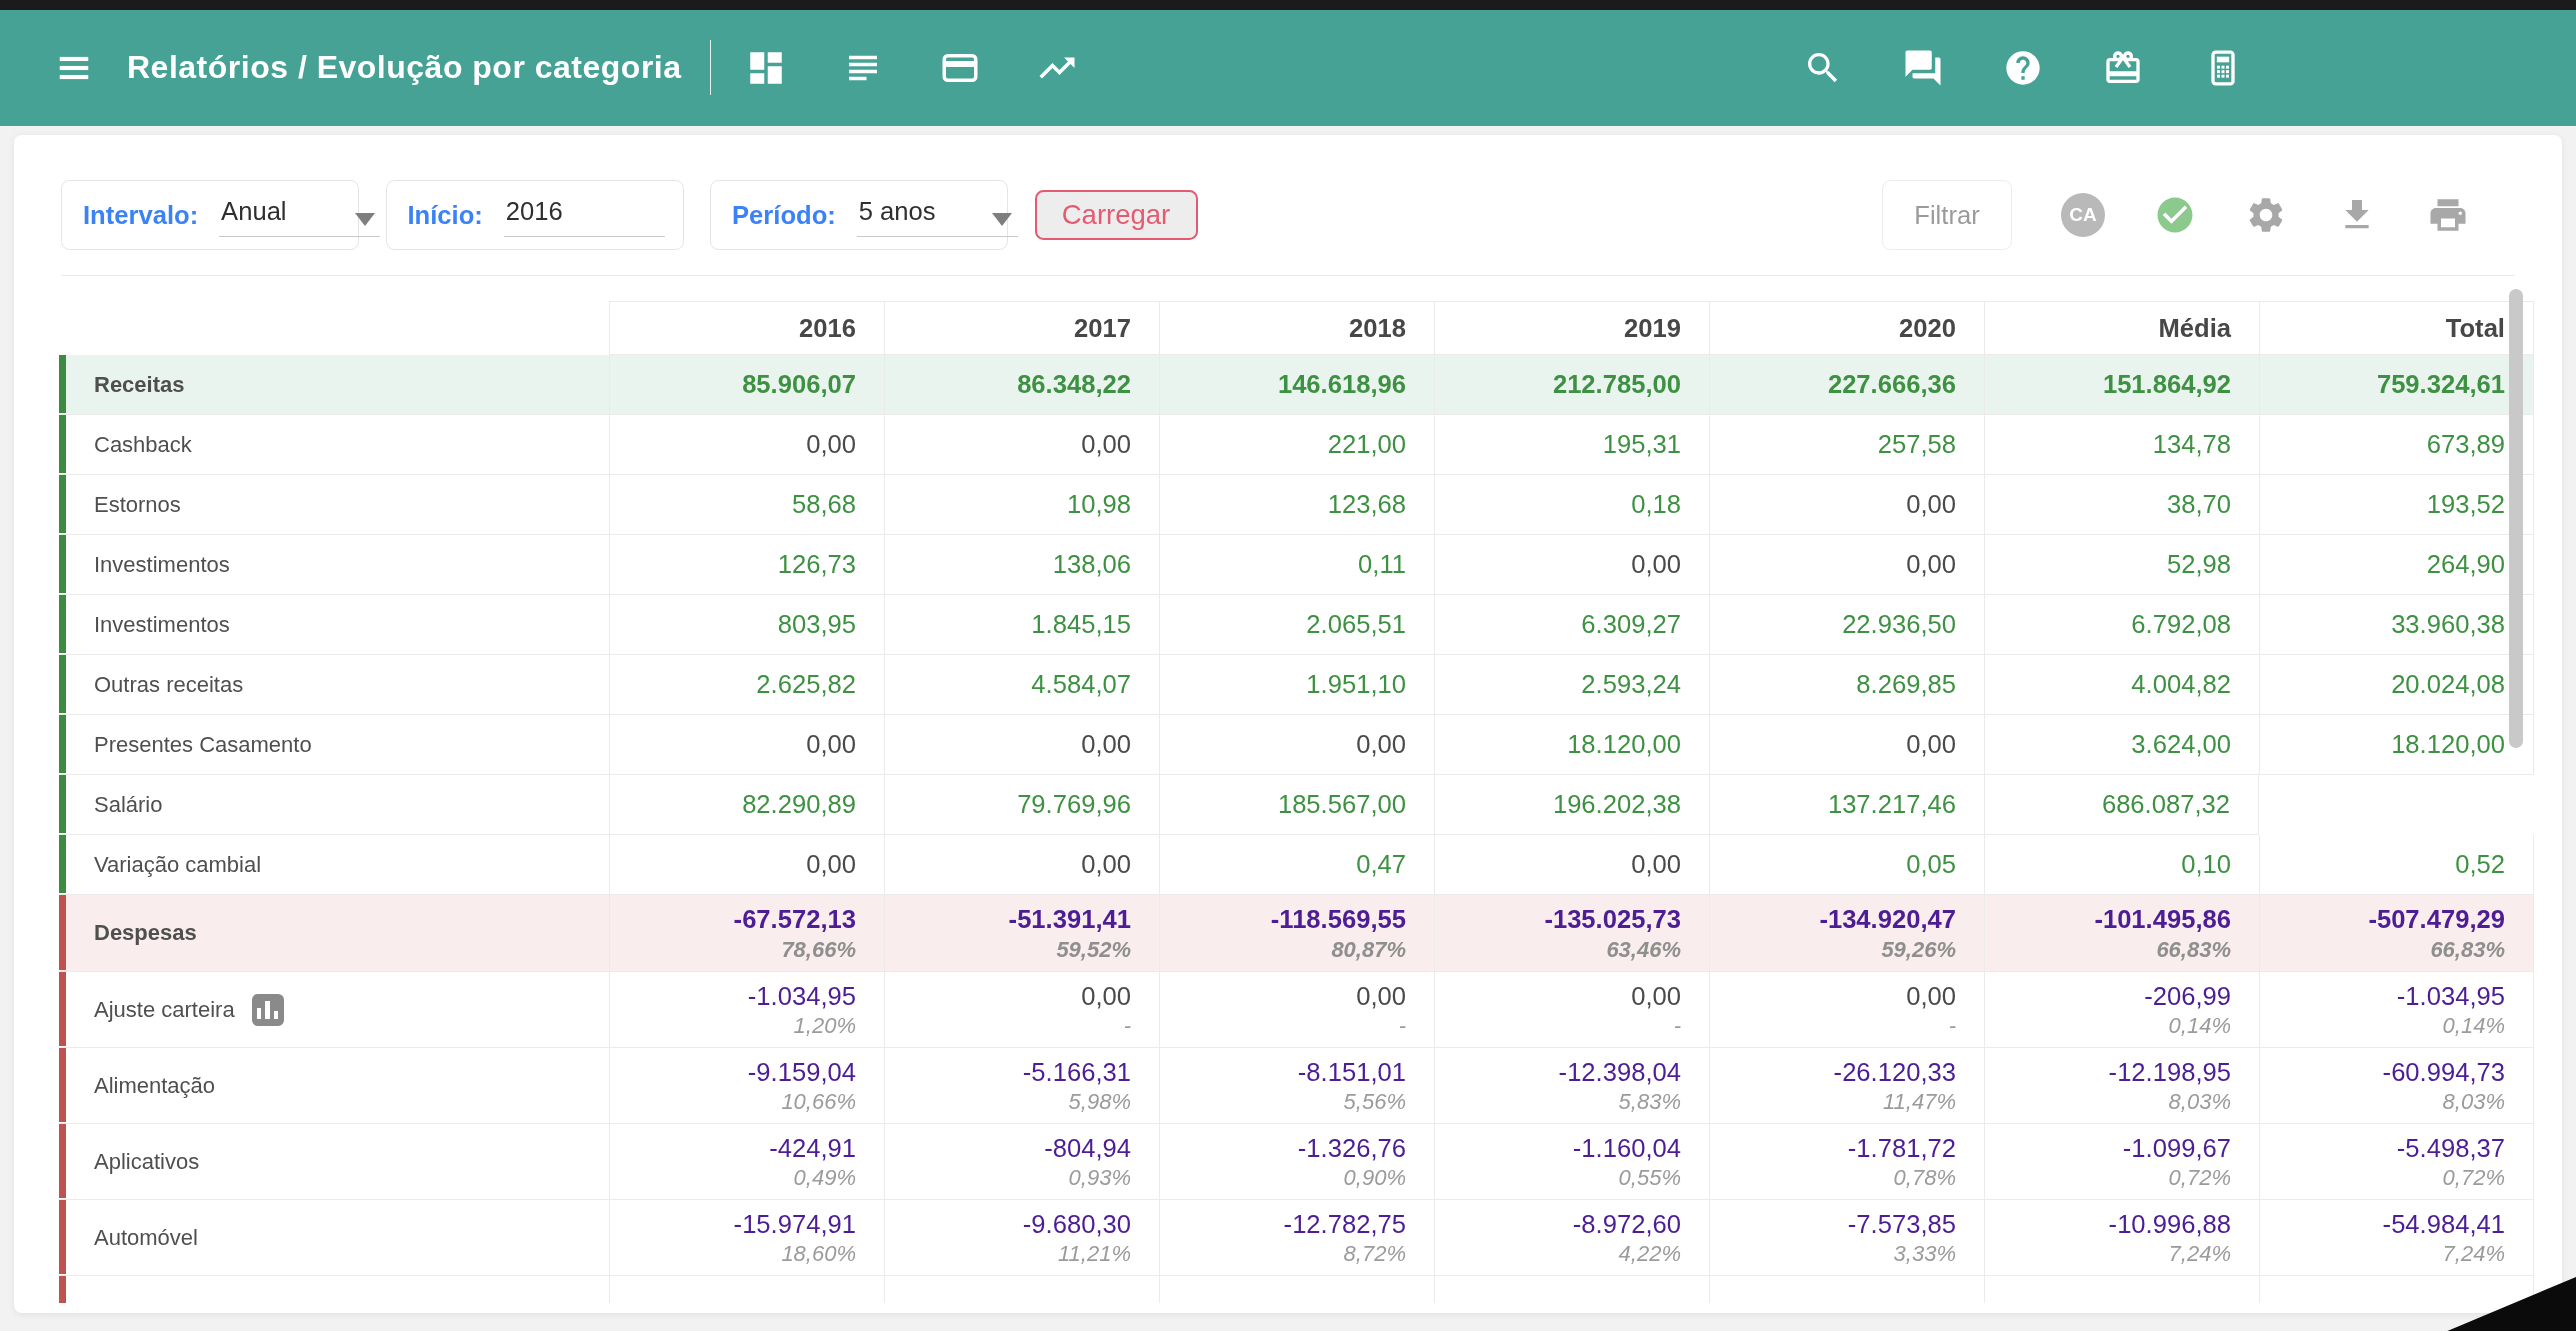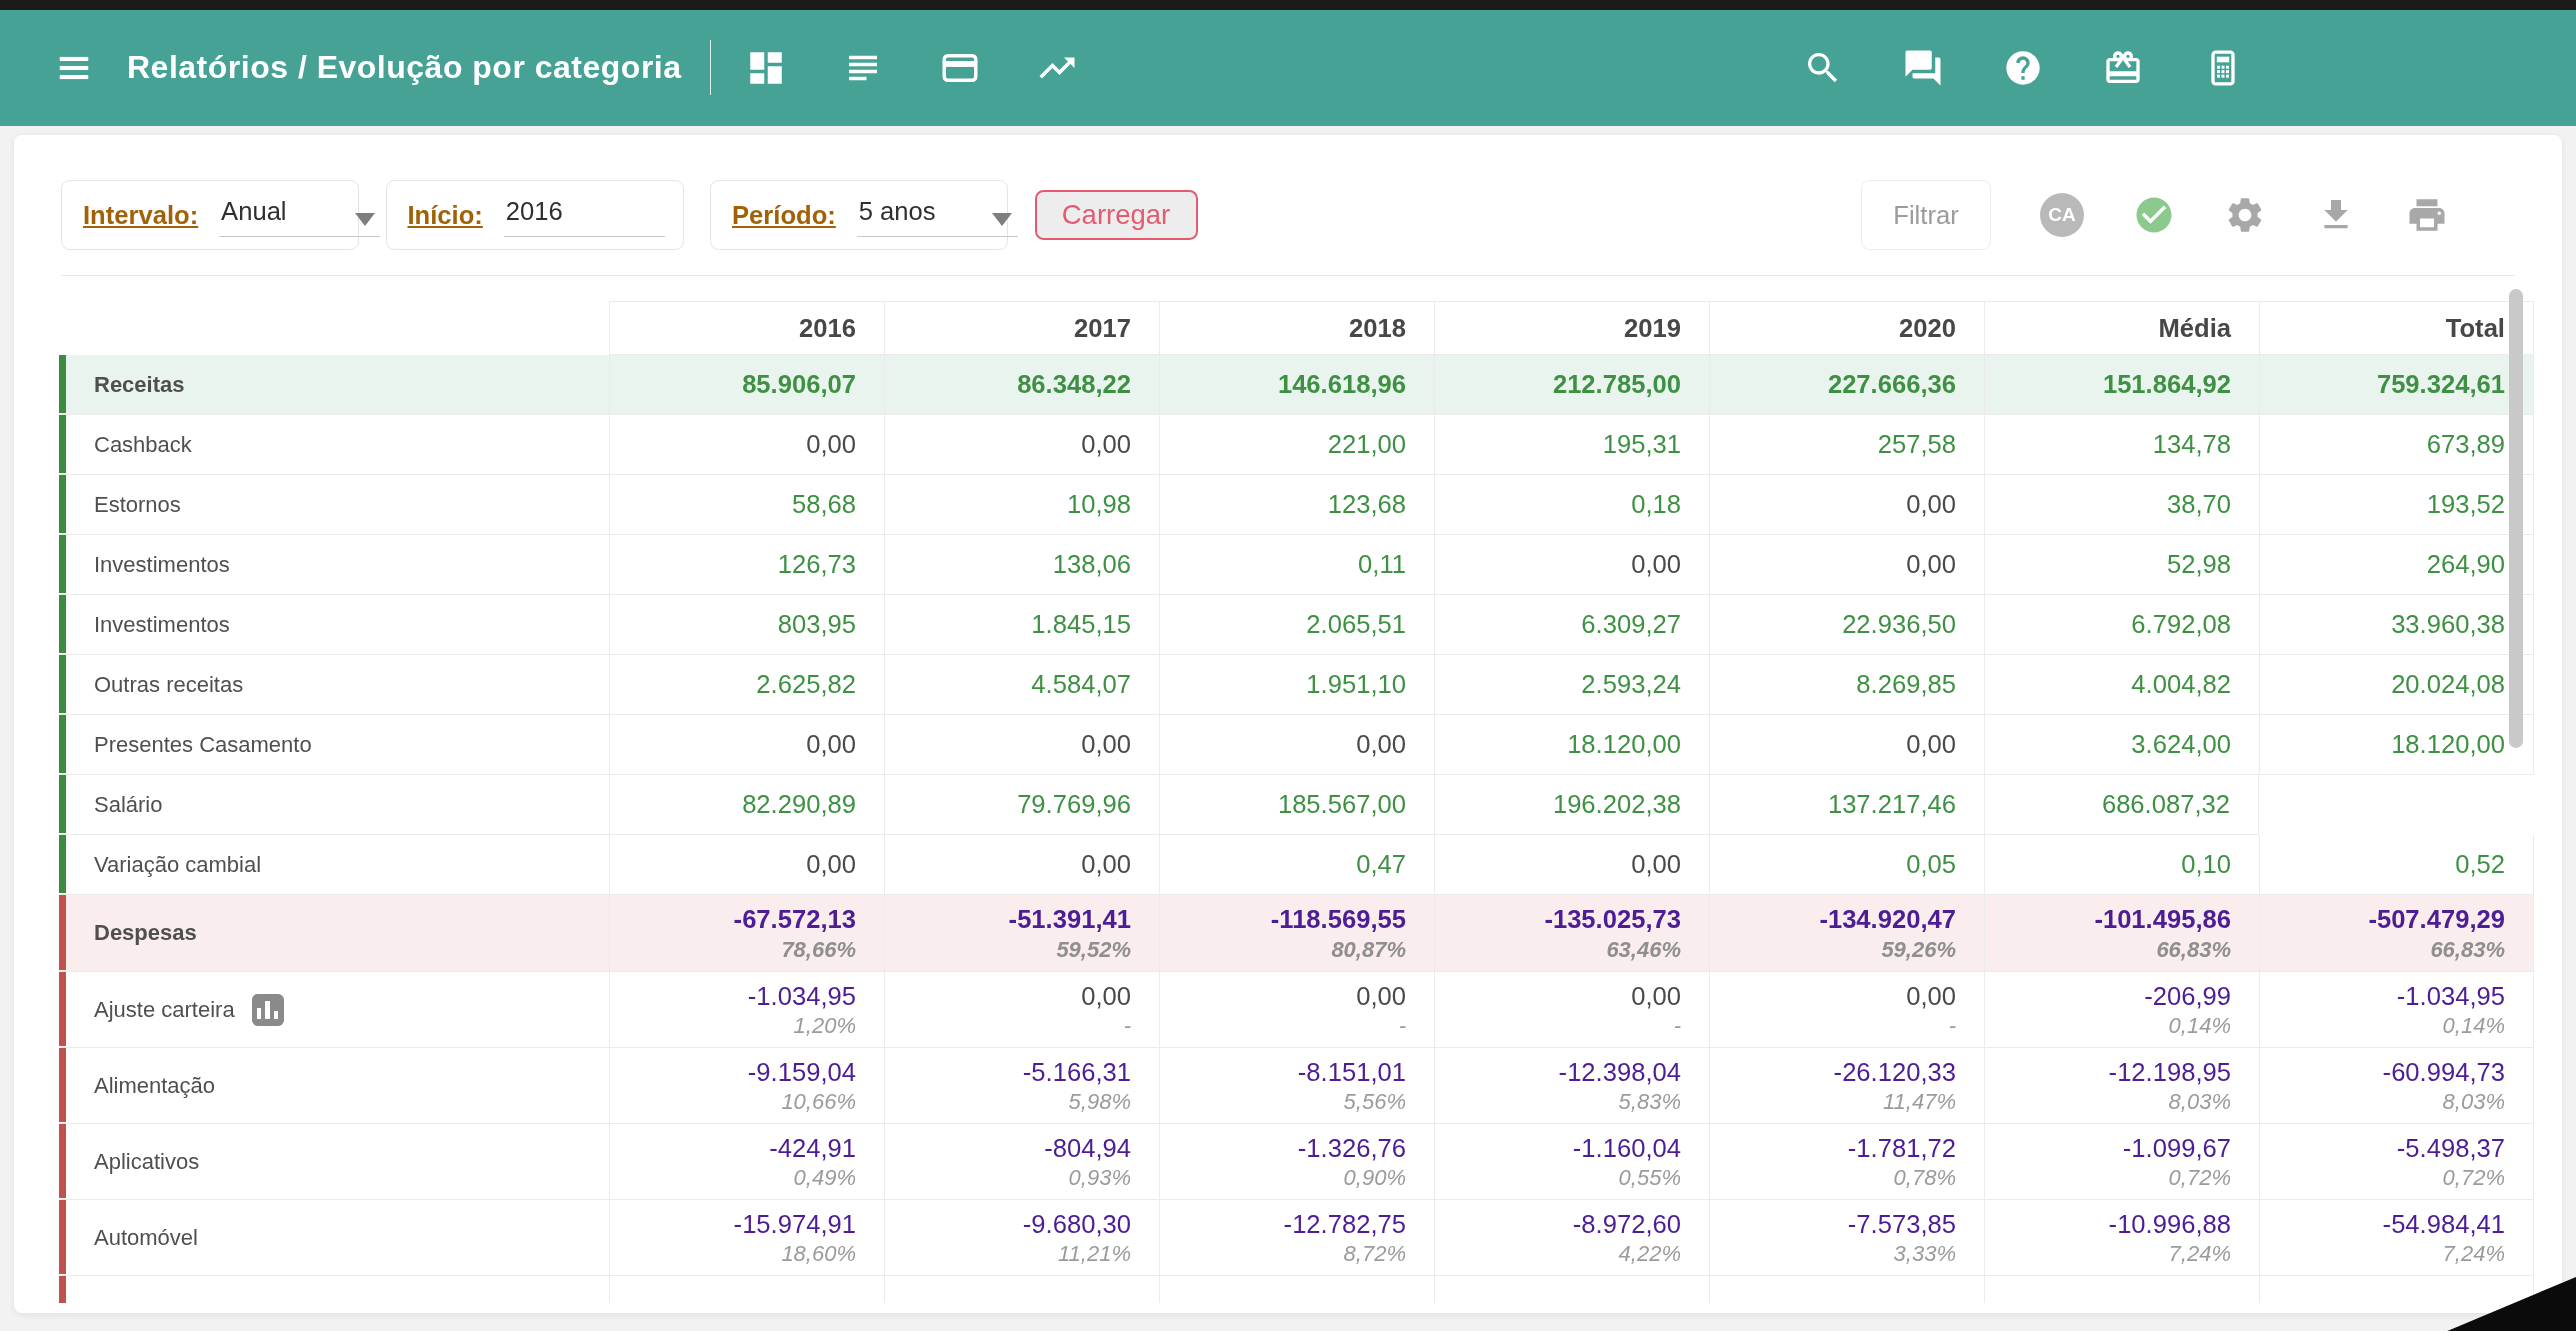--- a/index.html
+++ b/index.html
@@ -20,31 +20,31 @@
   .appbar-right { position:absolute; left:1802px; top:0; height:100%; display:flex; align-items:center; gap:58px; }
 
   
   .card { position:absolute; left:14px; right:14px; top:135px; bottom:19px; background:#fff;
           border-radius:7.6px; box-shadow:0 1.9px 7.6px rgba(0,0,0,.07); }
 
   
   .toolbar { position:absolute; top:45px; left:47px; right:47px; height:70px; display:flex; align-items:center; }
   .filter-box { height:70px; width:298px; border:1.9px solid #e4e4e4; border-radius:8.5px;
                 display:flex; align-items:center; padding:0 21px; margin-right:26.5px; background:#fff; }
-  .f-label { font-size:25.6px; font-weight:700; color:#a16207; margin-right:21px; white-space:nowrap;text-decoration:underline; }
+  .f-label { font-size:25.6px; font-weight:700; color:#3b82f6; margin-right:21px; white-space:nowrap; }
   .f-ctl { display:flex; align-items:flex-end; gap:9px; border-bottom:1.9px solid #c9c9c9;
            padding:3.8px 5.7px 9.5px 1.9px; min-width:161px; }
   .f-value { font-size:25.6px; color:#2f2f2f; white-space:nowrap; }
   .f-input { border:none; outline:none; background:transparent; font-family:"Liberation Sans",sans-serif;
              font-size:25.6px; color:#2f2f2f; width:180px; }
   .caret { width:0; height:0; border-left:10.4px solid transparent; border-right:10.4px solid transparent;
            border-top:13.3px solid #7e7e7e; margin-left:auto; }
   .btn-carregar { height:50px; width:163px; background:#ededed; border:2.8px solid #e45b71; border-radius:8.5px;
                   color:#e45b71; font-size:27.5px; font-family:"Liberation Sans",sans-serif; cursor:pointer; }
-  .toolbar-right { position:absolute; right:67px; top:0; height:70px; display:flex; align-items:center; gap:49px; }
+  .toolbar-right { position:absolute; right:46px; top:0; height:70px; display:flex; align-items:center; gap:49px; }
   .btn-filtrar { height:70px; width:130px; background:#fff; border:1.9px solid #ececec; border-radius:8.5px;
                  color:#9b9b9b; font-size:25.6px; font-family:"Liberation Sans",sans-serif; cursor:pointer; }
   .avatar { width:44px; height:44px; border-radius:50%; background:#b9b9b9; color:#fff; font-size:19px;
             font-weight:700; display:flex; align-items:center; justify-content:center; }
   .toolbar-sep { position:absolute; top:140px; left:47px; right:47px; border-top:1.9px solid #e9e9e9; }
 
   
   .report-table { position:absolute; top:166px; left:45px; width:2475px; }
   .t-row { display:grid; grid-template-columns:550px repeat(7,1fr); position:relative; background:#fff; }
   .t-row.t-head { height:54px; }

